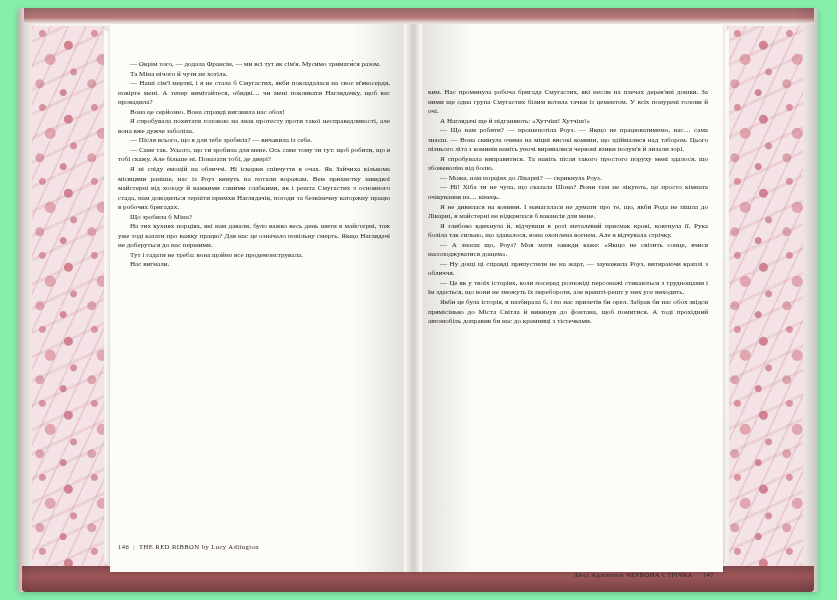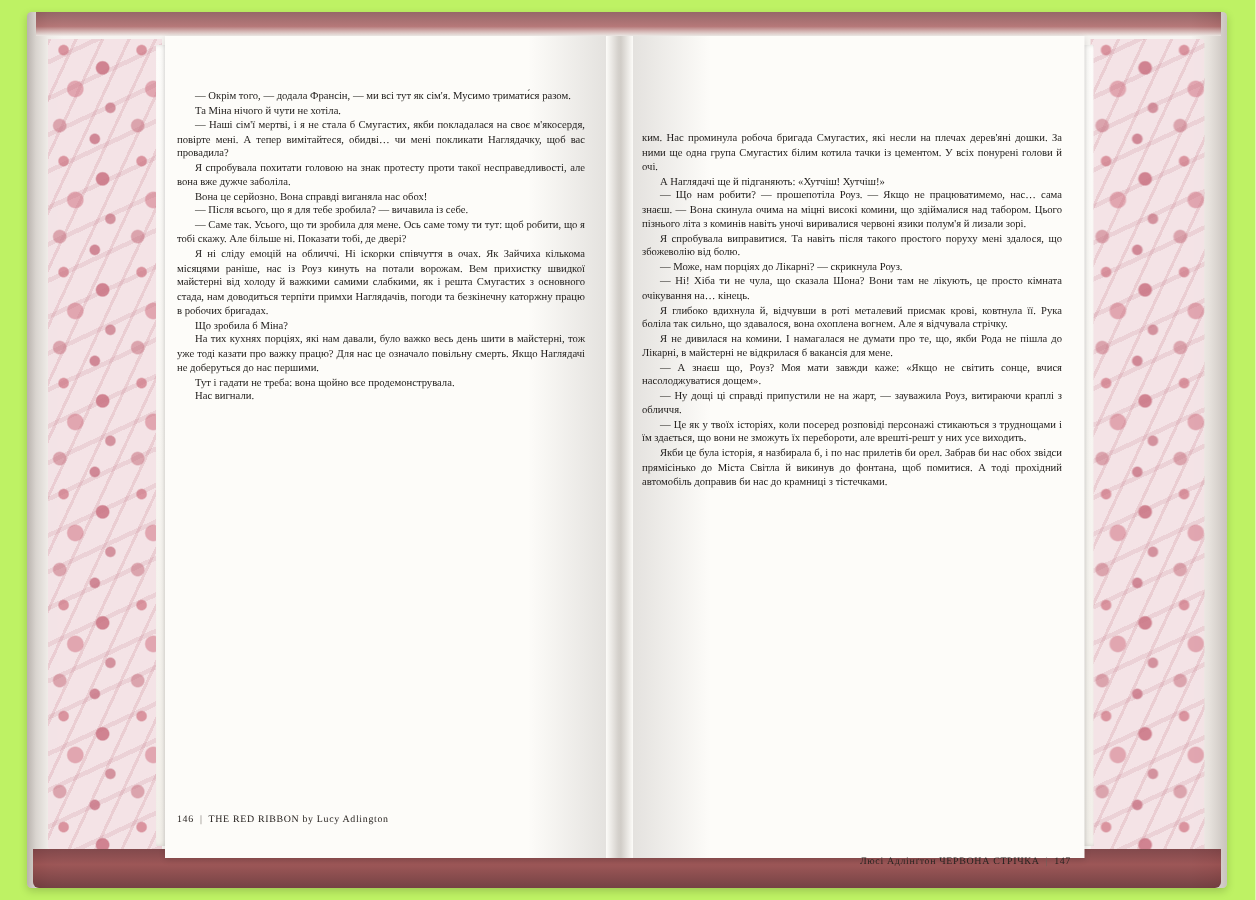--- a/index.html
+++ b/index.html
@@ -12,21 +12,21 @@
     height: 600px;
     overflow: hidden;
     font-family: "Liberation Serif", serif;
   }
 
   
   .photo {
     position: absolute;
     left: 0; top: 0;
     width: 837px; height: 600px;
-    background: #bef264;
+    background: #86efac;
   }
 
   
   .cover {
     position: absolute;
     left: 18px; top: 8px;
     width: 800px; height: 584px;
     background: linear-gradient(90deg,
         #b9b3ae 0px, #d9d4cf 6px, #efece8 14px, #f6f4f1 24px,
         #f6f4f1 776px, #e7e2dd 788px, #c9c3be 800px);
@@ -177,22 +177,22 @@
   <div class="spread"></div>
   <div class="shade-l"></div>
   <div class="shade-r"></div>
   <div class="gutter"></div>
 
   <div class="page left">
     <div class="body-text">
       <p>— Окрім того, — додала Франсін, — ми всі тут як сім'я. Мусимо тримати́ся разом.</p>
       <p>Та Міна нічого й чути не хотіла.</p>
       <p>— Наші сім'ї мертві, і я не стала б Смугастих, якби покладалася на своє м'якосердя, повірте мені. А тепер вимітайтеся, обидві… чи мені покликати Наглядачку, щоб вас провадила?</p>
+      <p>Вона це серйозно. Вона справді виганяла нас обох!</p>
       <p>Я спробувала похитати головою на знак протесту проти такої несправедливості, але вона вже дужче заболіла.</p>
-      <p>Вона це серйозно. Вона справді виганяла нас обох!</p>
       <p>— Після всього, що я для тебе зробила? — вичавила із себе.</p>
       <p>— Саме так. Усього, що ти зробила для мене. Ось саме тому ти тут: щоб робити, що я тобі скажу. Але більше ні. Показати тобі, де двері?</p>
       <p>Я ні сліду емоцій на обличчі. Ні іскорки співчуття в очах. Як Зайчиха кількома місяцями раніше, нас із Роуз кинуть на потали ворожам. Вем прихистку швидкої майстерні від холоду й важкими самими слабкими, як і решта Смугастих з основного стада, нам доводиться терпіти примхи Наглядачів, погоди та безкінечну каторжну працю в робочих бригадах.</p>
       <p>Що зробила б Міна?</p>
       <p>На тих кухнях порціях, які нам давали, було важко весь день шити в майстерні, тож уже тоді казати про важку працю? Для нас це означало повільну смерть. Якщо Наглядачі не доберуться до нас першими.</p>
       <p>Тут і гадати не треба: вона щойно все продемонструвала.</p>
       <p>Нас вигнали.</p>
     </div>
     <div class="footer left">
       <span class="num">146</span><span class="sep">|</span><span class="title-sc">THE RED RIBBON  by Lucy Adlington</span>
@@ -200,22 +200,22 @@
   </div>
 
   <div class="page right">
     <div class="body-text">
       <p class="noindent">ким. Нас проминула робоча бригада Смугастих, які несли на плечах дерев'яні дошки. За ними ще одна група Смугастих білим котила тачки із цементом. У всіх понурені голови й очі.</p>
       <p>А Наглядачі ще й підганяють: «Хутчіш! Хутчіш!»</p>
       <p>— Що нам робити? — прошепотіла Роуз. — Якщо не працюватимемо, нас… сама знаєш. — Вона скинула очима на міцні високі комини, що здіймалися над табором. Цього пізнього літа з коминів навіть уночі виривалися червоні язики полум'я й лизали зорі.</p>
       <p>Я спробувала виправитися. Та навіть після такого простого поруху мені здалося, що збожеволію від болю.</p>
       <p>— Може, нам порціях до Лікарні? — скрикнула Роуз.</p>
       <p>— Ні! Хіба ти не чула, що сказала Шона? Вони там не лікують, це просто кімната очікування на… кінець.</p>
+      <p>Я не дивилася на комини. І намагалася не думати про те, що, якби Рода не пішла до Лікарні, в майстерні не відкрилася б вакансія для мене.</p>
       <p>Я глибоко вдихнула й, відчувши в роті металевий присмак крові, ковтнула її. Рука боліла так сильно, що здавалося, вона охоплена вогнем. Але я відчувала стрічку.</p>
-      <p>Я не дивилася на комини. І намагалася не думати про те, що, якби Рода не пішла до Лікарні, в майстерні не відкрилася б вакансія для мене.</p>
       <p>— А знаєш що, Роуз? Моя мати завжди каже: «Якщо не світить сонце, вчися насолоджуватися дощем».</p>
       <p>— Ну дощі ці справді припустили не на жарт, — зауважила Роуз, витираючи краплі з обличчя.</p>
       <p>— Це як у твоїх історіях, коли посеред розповіді персонажі стикаються з труднощами і їм здається, що вони не зможуть їх перебороти, але врешті-решт у них усе виходить.</p>
       <p>Якби це була історія, я назбирала б, і по нас прилетів би орел. Забрав би нас обох звідси прямісінько до Міста Світла й викинув до фонтана, щоб помитися. А тоді прохідний автомобіль доправив би нас до крамниці з тістечками.</p>
     </div>
     <div class="footer right">
       <span class="title-sc">Люсі Адлінґтон  ЧЕРВОНА СТРІЧКА</span><span class="sep">|</span><span class="num">147</span>
     </div>
   </div>
 </div>

